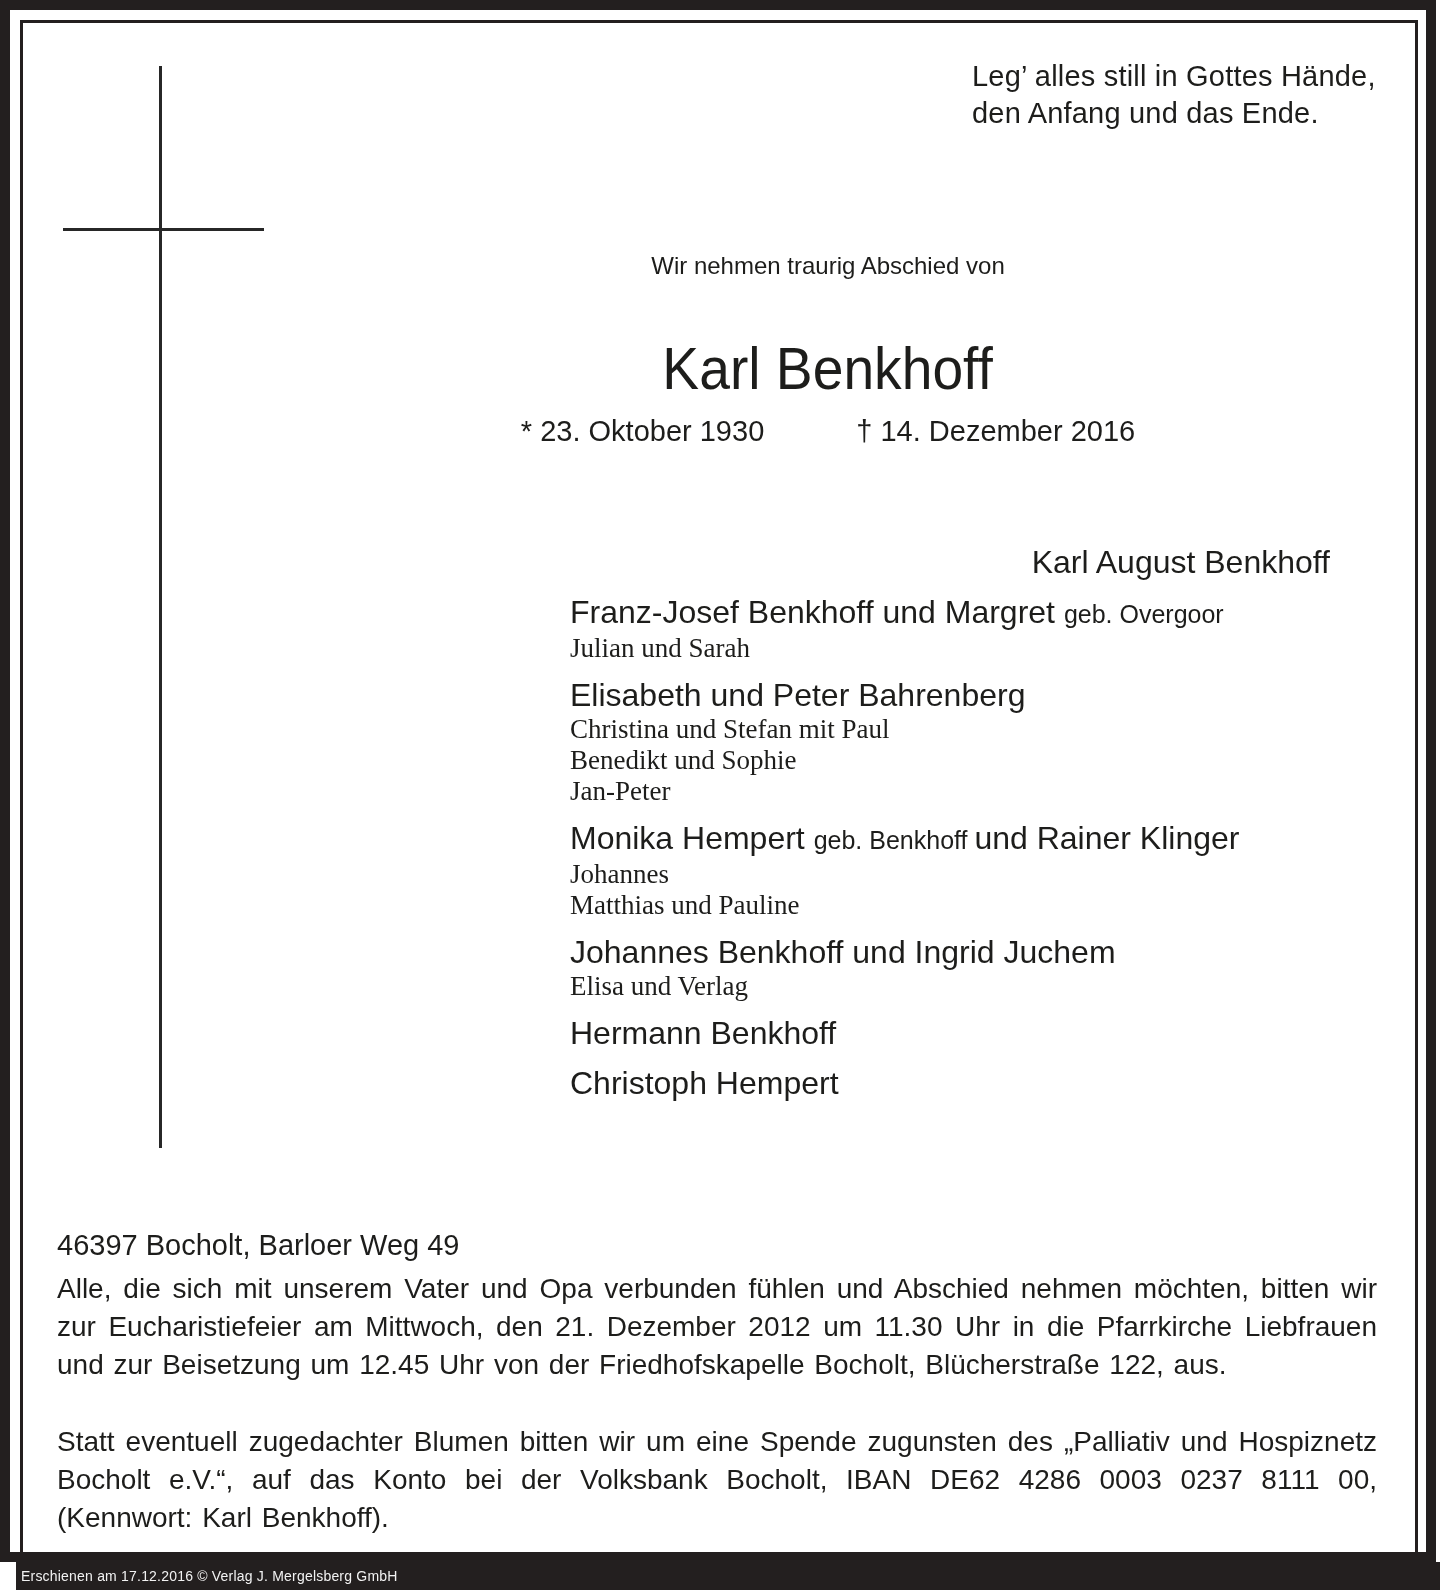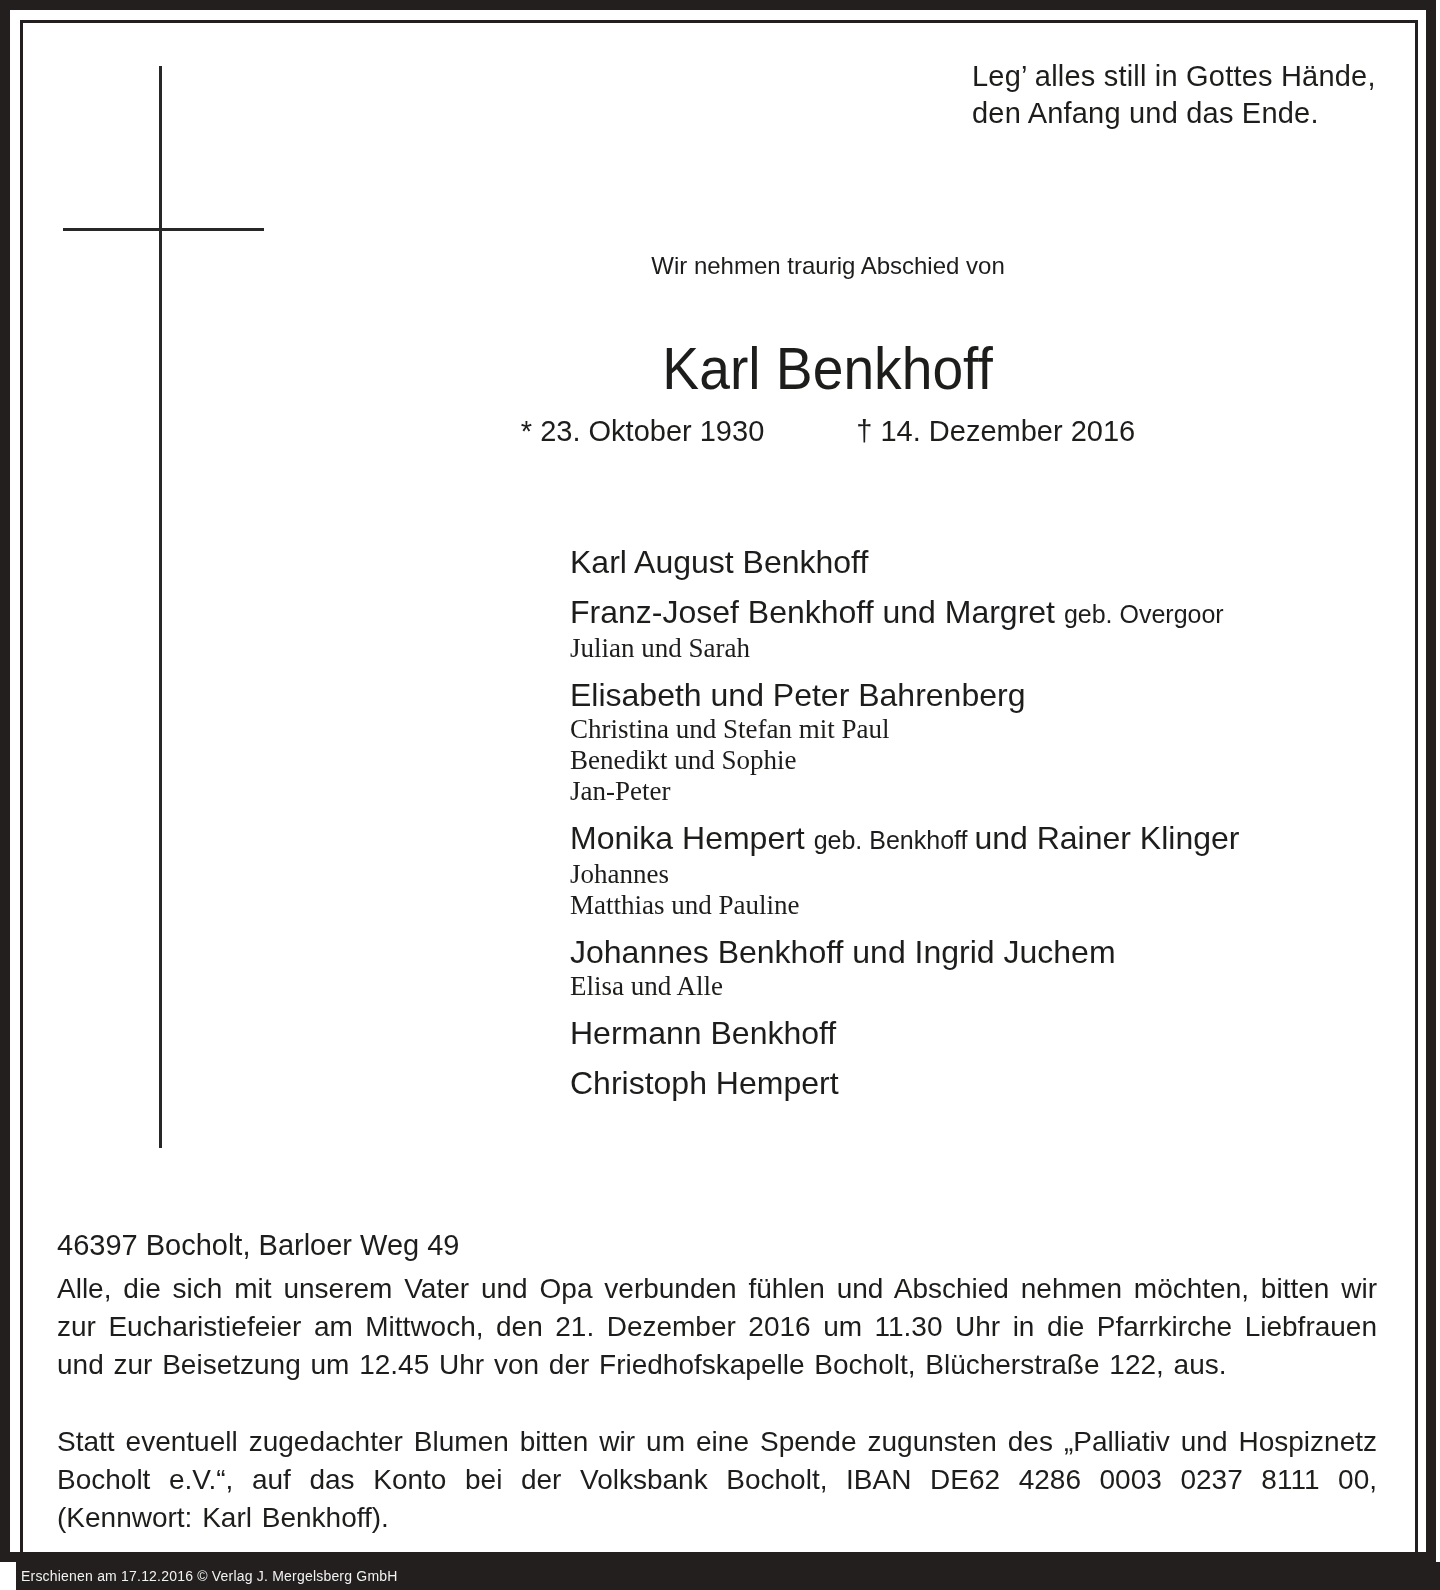--- a/index.html
+++ b/index.html
@@ -69,21 +69,21 @@
     font-size:29px;line-height:34px;
     display:flex;justify-content:center;gap:92px;
     white-space:nowrap;
   }
   
   .mourners{
     position:absolute;left:570px;top:544px;width:760px;
   }
   .m-large{font-size:32px;line-height:36px;margin-top:14px;}
   .m-small{font-size:27px;line-height:30px;margin-top:1px;font-family:Liberation Serif, serif;}
-  .mourners > :first-child{margin-top:0;}
+  .mourners > :first-child{margin-top:0;text-align:right;}
   .seg-small{font-size:25px;}
   
   .address{
     position:absolute;left:57px;top:1228px;
     font-size:29px;line-height:34px;
   }
   .para{
     position:absolute;left:57px;width:1320px;margin:0;
     font-size:28px;line-height:38px;
     text-align:justify;
@@ -136,25 +136,25 @@
     <div class="mourner-line m-large"><span>Franz-Josef Benkhoff und Margret </span><span class="seg-small">geb. Overgoor</span></div>
     <div class="mourner-line m-small"><span>Julian und Sarah</span></div>
     <div class="mourner-line m-large"><span>Elisabeth und Peter Bahrenberg</span></div>
     <div class="mourner-line m-small"><span>Christina und Stefan mit Paul</span></div>
     <div class="mourner-line m-small"><span>Benedikt und Sophie</span></div>
     <div class="mourner-line m-small"><span>Jan-Peter</span></div>
     <div class="mourner-line m-large"><span>Monika Hempert </span><span class="seg-small">geb. Benkhoff </span><span>und Rainer Klinger</span></div>
     <div class="mourner-line m-small"><span>Johannes</span></div>
     <div class="mourner-line m-small"><span>Matthias und Pauline</span></div>
     <div class="mourner-line m-large"><span>Johannes Benkhoff und Ingrid Juchem</span></div>
-    <div class="mourner-line m-small"><span>Elisa und Alle</span></div>
+    <div class="mourner-line m-small"><span>Elisa und Verlag</span></div>
     <div class="mourner-line m-large"><span>Hermann Benkhoff</span></div>
     <div class="mourner-line m-large"><span>Christoph Hempert</span></div>
   </div>
 
 <div class="address">46397 Bocholt, Barloer Weg 49</div>
 
-<p class="para p1">Alle, die sich mit unserem Vater und Opa verbunden fühlen und Abschied nehmen möchten, bitten wir zur Eucharistiefeier am Mittwoch, den 21. Dezember 2016 um 11.30 Uhr in die Pfarrkirche Liebfrauen und zur Beisetzung um 12.45 Uhr von der Friedhofskapelle Bocholt, Blücherstraße 122, aus.</p>
+<p class="para p1">Alle, die sich mit unserem Vater und Opa verbunden fühlen und Abschied nehmen möchten, bitten wir zur Eucharistiefeier am Mittwoch, den 21. Dezember 2012 um 11.30 Uhr in die Pfarrkirche Liebfrauen und zur Beisetzung um 12.45 Uhr von der Friedhofskapelle Bocholt, Blücherstraße 122, aus.</p>
 <p class="para p2">Statt eventuell zugedachter Blumen bitten wir um eine Spende zugunsten des „Palliativ und Hospiz­netz Bocholt e.V.“, auf das Konto bei der Volksbank Bocholt, IBAN DE62 4286 0003 0237 8111 00, (Kennwort: Karl Benkhoff).</p>
 
 <div class="footer-strip">
   <span>Erschienen am 17.12.2016 © Verlag J. Mergelsberg GmbH</span>
 </div>
 
 </body></html>

